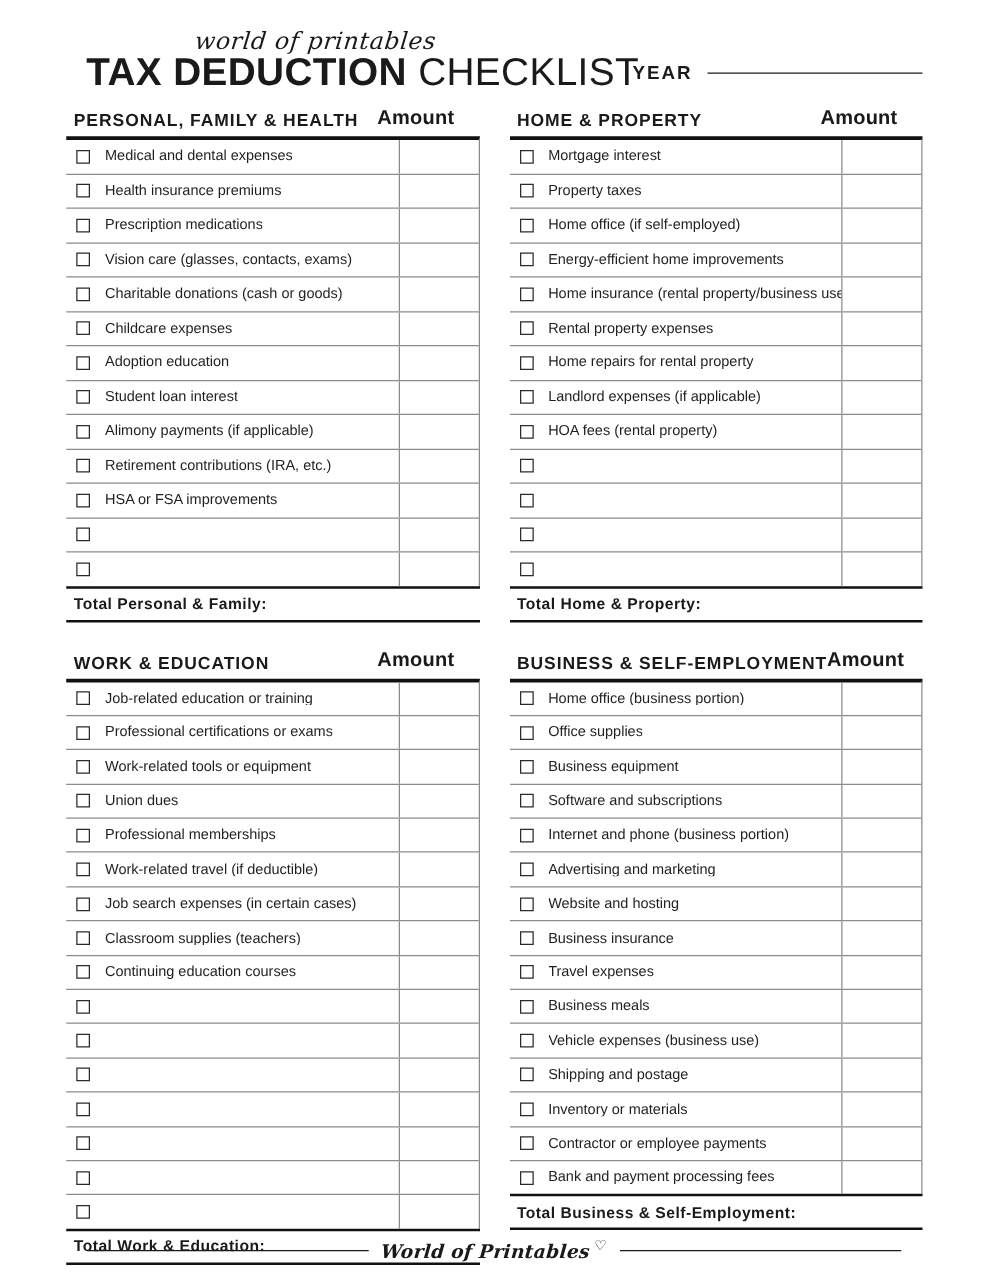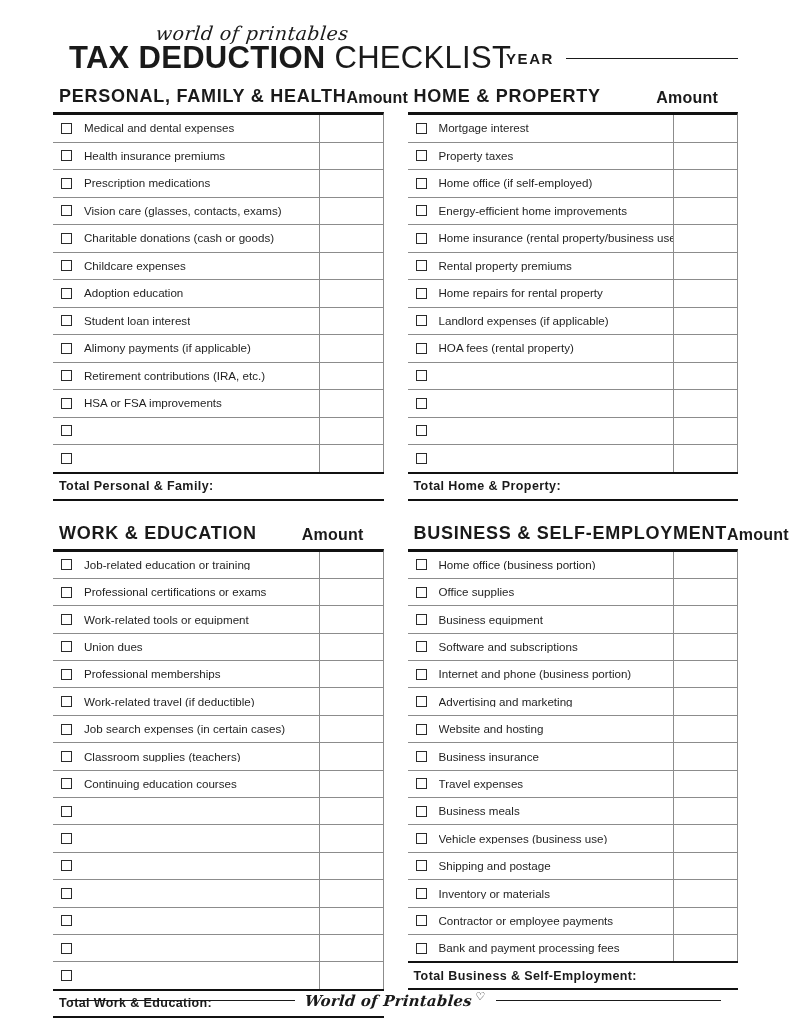--- a/index.html
+++ b/index.html
@@ -92,21 +92,21 @@
     min-width: 0;
   }
 
   .sec-head {
     display: flex;
     align-items: flex-end;
     justify-content: space-between;
     padding: 0 0 5px 6px;
   }
   .sec-title {
-    font-size: 18px;
+    font-size: 14px;
     font-weight: 700;
     letter-spacing: 0.75px;
     white-space: nowrap;
   }
   .sec-amount {
     font-size: 16px;
     font-weight: 700;
     letter-spacing: 0.2px;
     padding-right: 20px;
     white-space: nowrap;
@@ -363,21 +363,21 @@
         <div class="row">
             <div class="cell-label">
               <span class="cbx"></span>
               <span class="item-text">Home insurance (rental property/business use)</span>
             </div>
             <div class="cell-amt"></div>
           </div>
         <div class="row">
             <div class="cell-label">
               <span class="cbx"></span>
-              <span class="item-text">Rental property premiums</span>
+              <span class="item-text">Rental property expenses</span>
             </div>
             <div class="cell-amt"></div>
           </div>
         <div class="row">
             <div class="cell-label">
               <span class="cbx"></span>
               <span class="item-text">Home repairs for rental property</span>
             </div>
             <div class="cell-amt"></div>
           </div>

